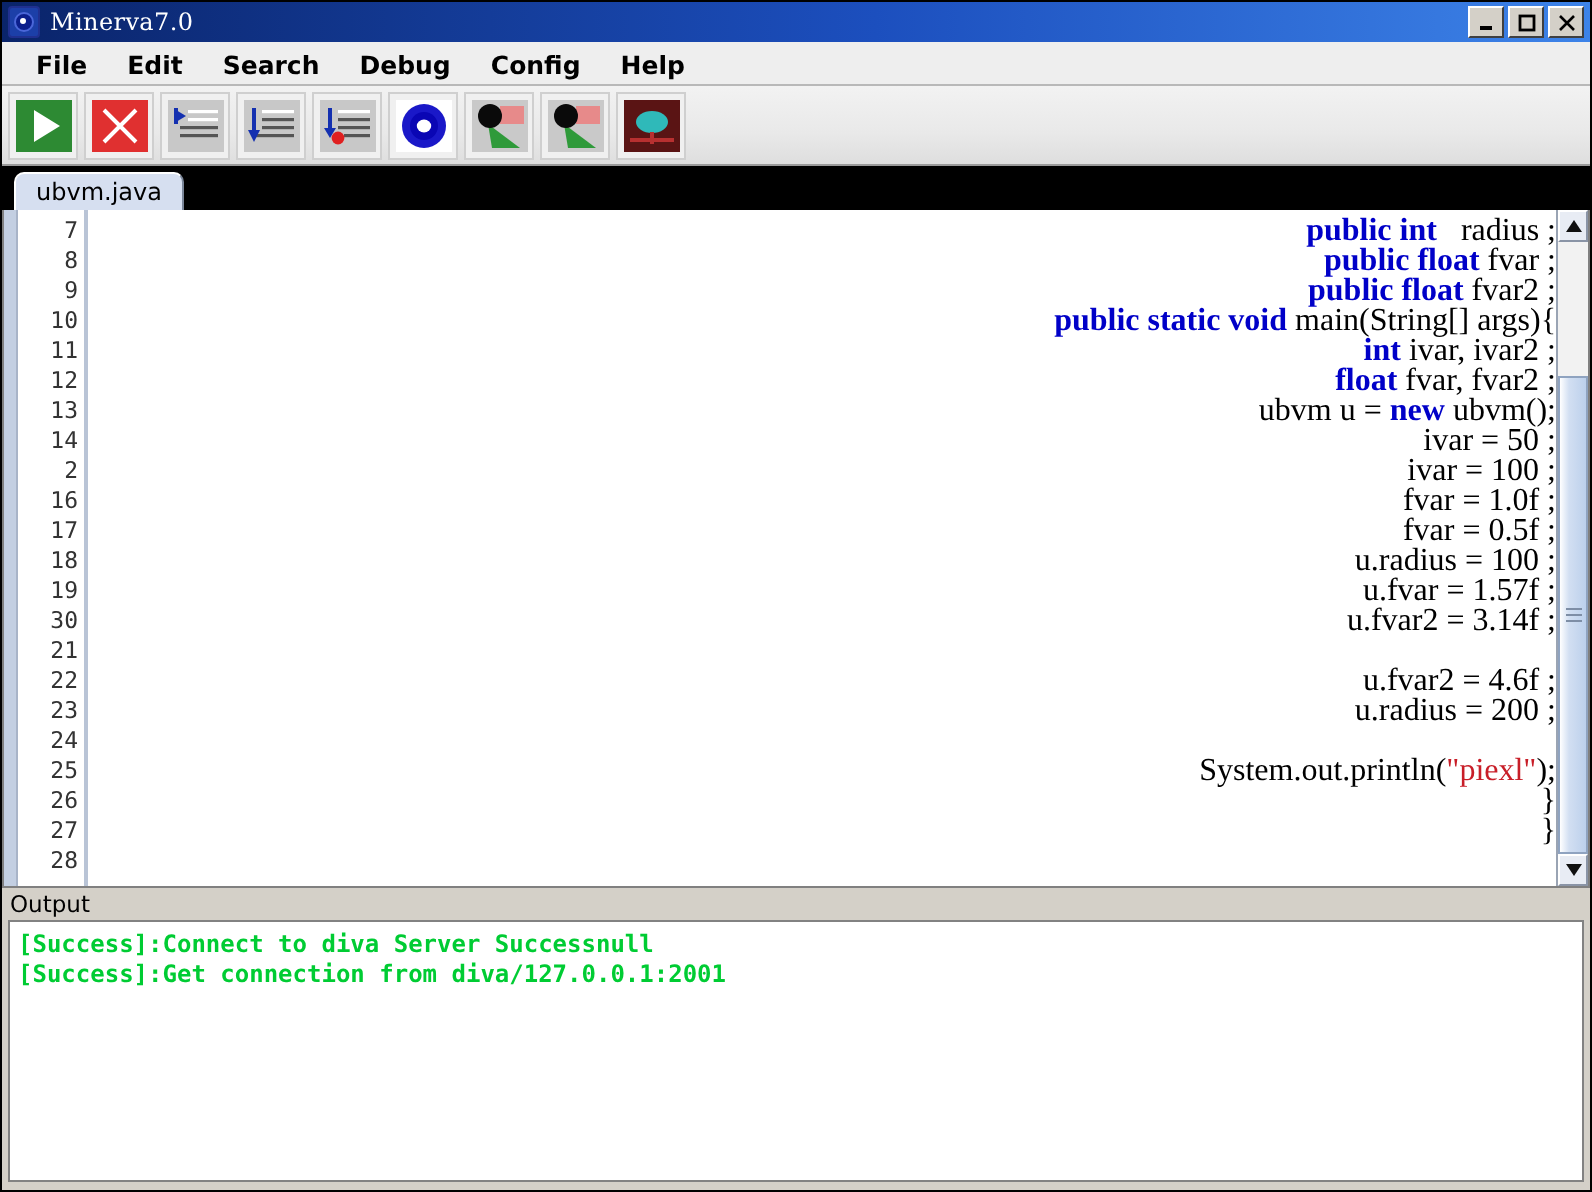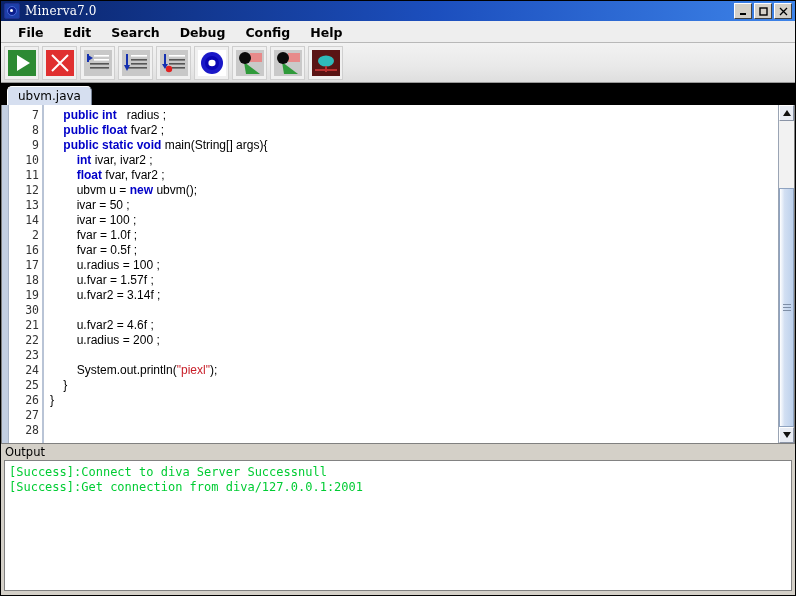--- a/index.html
+++ b/index.html
@@ -134,23 +134,24 @@
     position:relative;
   }
   .code{
     flex:1 1 auto;background:#ffffff;
     padding:3px 0 0 6px;
     overflow:hidden;
     box-sizing:border-box;
   }
   .cline{
     height:15px;line-height:15px;
-    font-family:Liberation Sans, sans-serif;
-    font-size:12px;color:#000;
+    font-family:Liberation Serif, serif;
+    font-size:16px;color:#000;
     white-space:pre;
+    text-align:right;
   }
   .kw{color:#0000c8;font-weight:bold;}
   .str{color:#c81e28;}
   
   .vscroll{
     flex:0 0 16px;width:16px;
     background:#eef1f6;
     border-left:1px solid #9aa4b4;
     display:flex;flex-direction:column;
     box-sizing:border-box;
@@ -179,20 +180,21 @@
     background:#d4d0c8;
   }
   .output-panel{
     flex:0 0 131px;height:131px;
     background:#ffffff;
     border:1px solid #828282;
     margin:0 3px 4px 3px;
     padding:4px 0 0 4px;
     box-sizing:border-box;
     overflow:hidden;
+    font-weight:bold;
   }
   .oline{
     height:15px;line-height:15px;
     font-family:"DejaVu Sans Mono","Liberation Mono",monospace;
     font-size:12px;
     color:#00cc33;
     white-space:pre;
   }
 </style>
 </head>
@@ -369,20 +371,21 @@
         <div class="gline"><span>22</span></div>
         <div class="gline"><span>23</span></div>
         <div class="gline"><span>24</span></div>
         <div class="gline"><span>25</span></div>
         <div class="gline"><span>26</span></div>
         <div class="gline"><span>27</span></div>
         <div class="gline"><span>28</span></div>
       </div>
     <div class="code" id="code">
         <div class="cline"><span>    </span><span class="kw">public int</span><span>   radius ;</span></div>
+        <div class="cline"><span>    </span><span class="kw">public float</span><span> fvar ;</span></div>
         <div class="cline"><span>    </span><span class="kw">public float</span><span> fvar2 ;</span></div>
         <div class="cline"><span>    </span><span class="kw">public static void</span><span> main(String[] args){</span></div>
         <div class="cline"><span>        </span><span class="kw">int</span><span> ivar, ivar2 ;</span></div>
         <div class="cline"><span>        </span><span class="kw">float</span><span> fvar, fvar2 ;</span></div>
         <div class="cline"><span>        ubvm u = </span><span class="kw">new</span><span> ubvm();</span></div>
         <div class="cline"><span>        ivar = 50 ;</span></div>
         <div class="cline"><span>        ivar = 100 ;</span></div>
         <div class="cline"><span>        fvar = 1.0f ;</span></div>
         <div class="cline"><span>        fvar = 0.5f ;</span></div>
         <div class="cline"><span>        u.radius = 100 ;</span></div>

